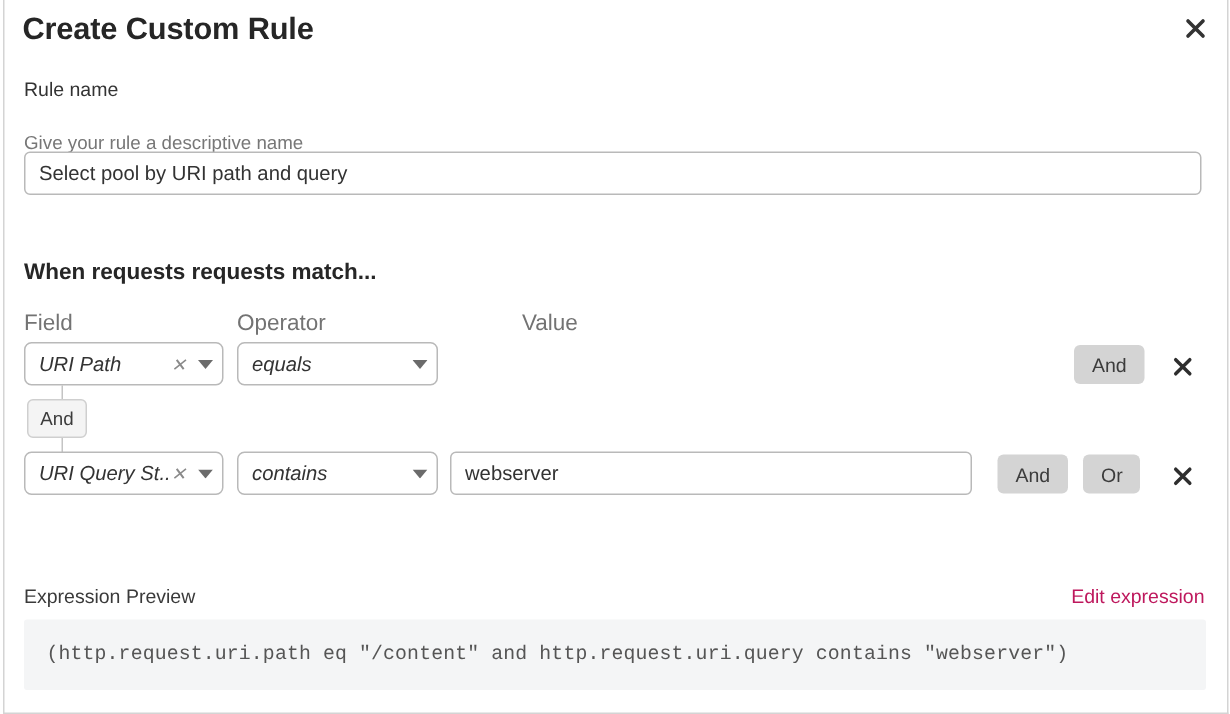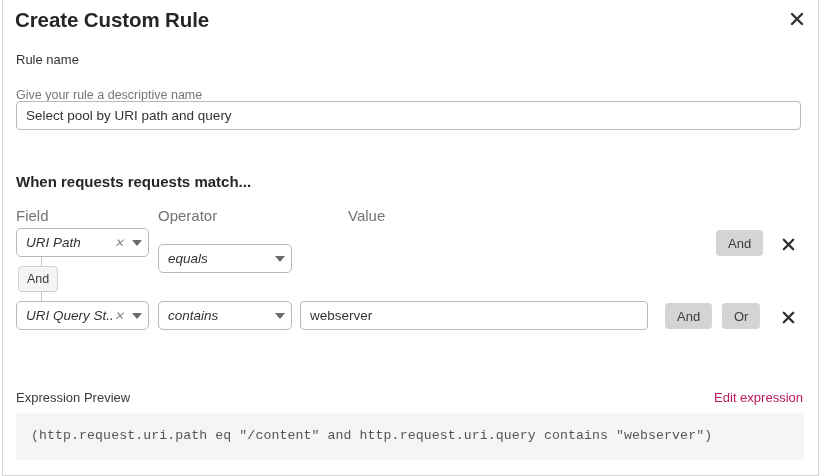--- a/index.html
+++ b/index.html
@@ -223,21 +223,21 @@
 
   <div class="select-box" style="left:13px; top:228px; width:133px;">
     <span class="select-value">URI Path</span>
     <span class="sel-clear">✕</span>
     <span class="sel-caret">
       <svg width="10" height="6" viewBox="0 0 10 6">
           <path d="M0 0 L10 0 L5 6 Z" fill="#6b6b6b"></path>
         </svg>
     </span>
   </div>
-  <div class="select-box" style="left:155px; top:244px; width:134px;justify-content:center;">
+  <div class="select-box" style="left:155px; top:228px; width:134px;justify-content:center;">
     <span class="select-value">equals</span>
     <span class="sel-caret">
       <svg width="10" height="6" viewBox="0 0 10 6">
           <path d="M0 0 L10 0 L5 6 Z" fill="#6b6b6b"></path>
         </svg>
     </span>
   </div>
   <button class="pill" style="left:713px; top:230px;">And</button>
   <div class="row-x" style="left:775px; top:234px;">
     <svg width="13" height="13" viewBox="0 0 13 13" aria-hidden="true">

